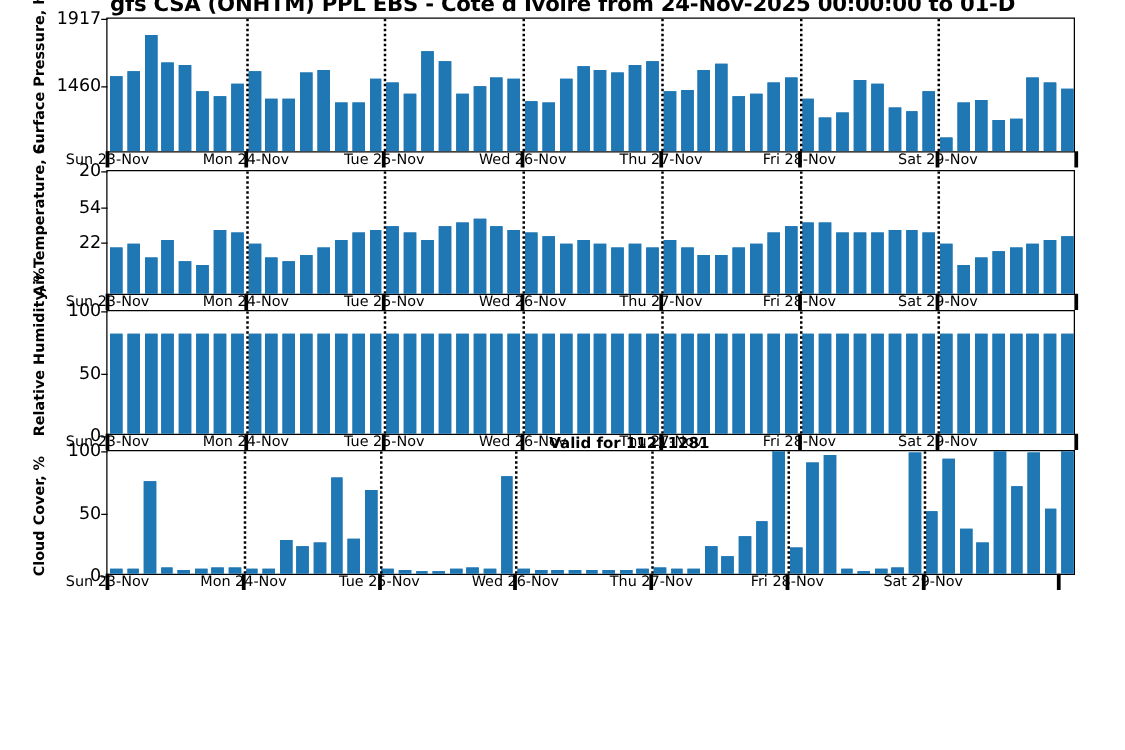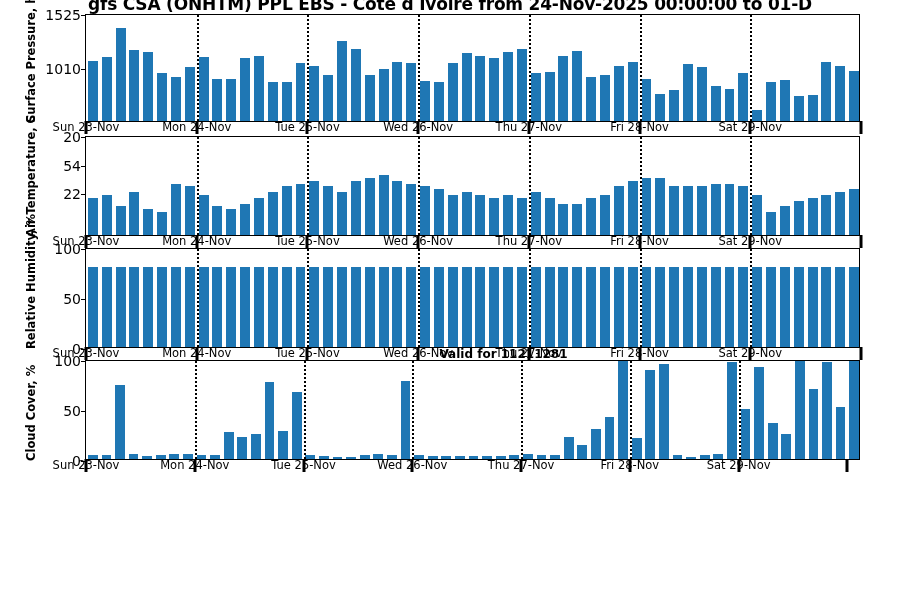--- a/index.html
+++ b/index.html
@@ -186,23 +186,23 @@
           <div class="bar" style="height: 55.08px; left: 749.259px; width: 9.96429px;"></div>
           <div class="bar" style="height: 49.68px; left: 763.098px; width: 9.96429px;"></div>
         </div>
         <div class="daysep" style="left: 110.714px;"></div>
         <div class="daysep" style="left: 221.429px;"></div>
         <div class="daysep" style="left: 332.143px;"></div>
         <div class="daysep" style="left: 442.857px;"></div>
         <div class="daysep" style="left: 553.571px;"></div>
         <div class="daysep" style="left: 664.286px;"></div>
       </div>
-      <div class="ytick" style="top: 54px;">1010</div>
+      <div class="ytick" style="top: 54px;">1460</div>
       <div class="ytickmark" style="top: 54px;"></div>
-      <div class="ytick" style="top: 0px;">1525</div>
+      <div class="ytick" style="top: 0px;">1917</div>
       <div class="ytickmark" style="top: 0px;"></div>
       <div class="ylabel" style="left: -62px; top: 108px;">Surface Pressure, hPa</div>
       <div class="daylabels">
         <div class="daylabel" style="left: 0px;">Sun 23-Nov</div>
         <div class="daylabel" style="left: 110.714px;">Mon 24-Nov</div>
         <div class="daylabel" style="left: 221.429px;">Tue 25-Nov</div>
         <div class="daylabel" style="left: 332.143px;">Wed 26-Nov</div>
         <div class="daylabel" style="left: 442.857px;">Thu 27-Nov</div>
         <div class="daylabel" style="left: 553.571px;">Fri 28-Nov</div>
         <div class="daylabel" style="left: 664.286px;">Sat 29-Nov</div>

